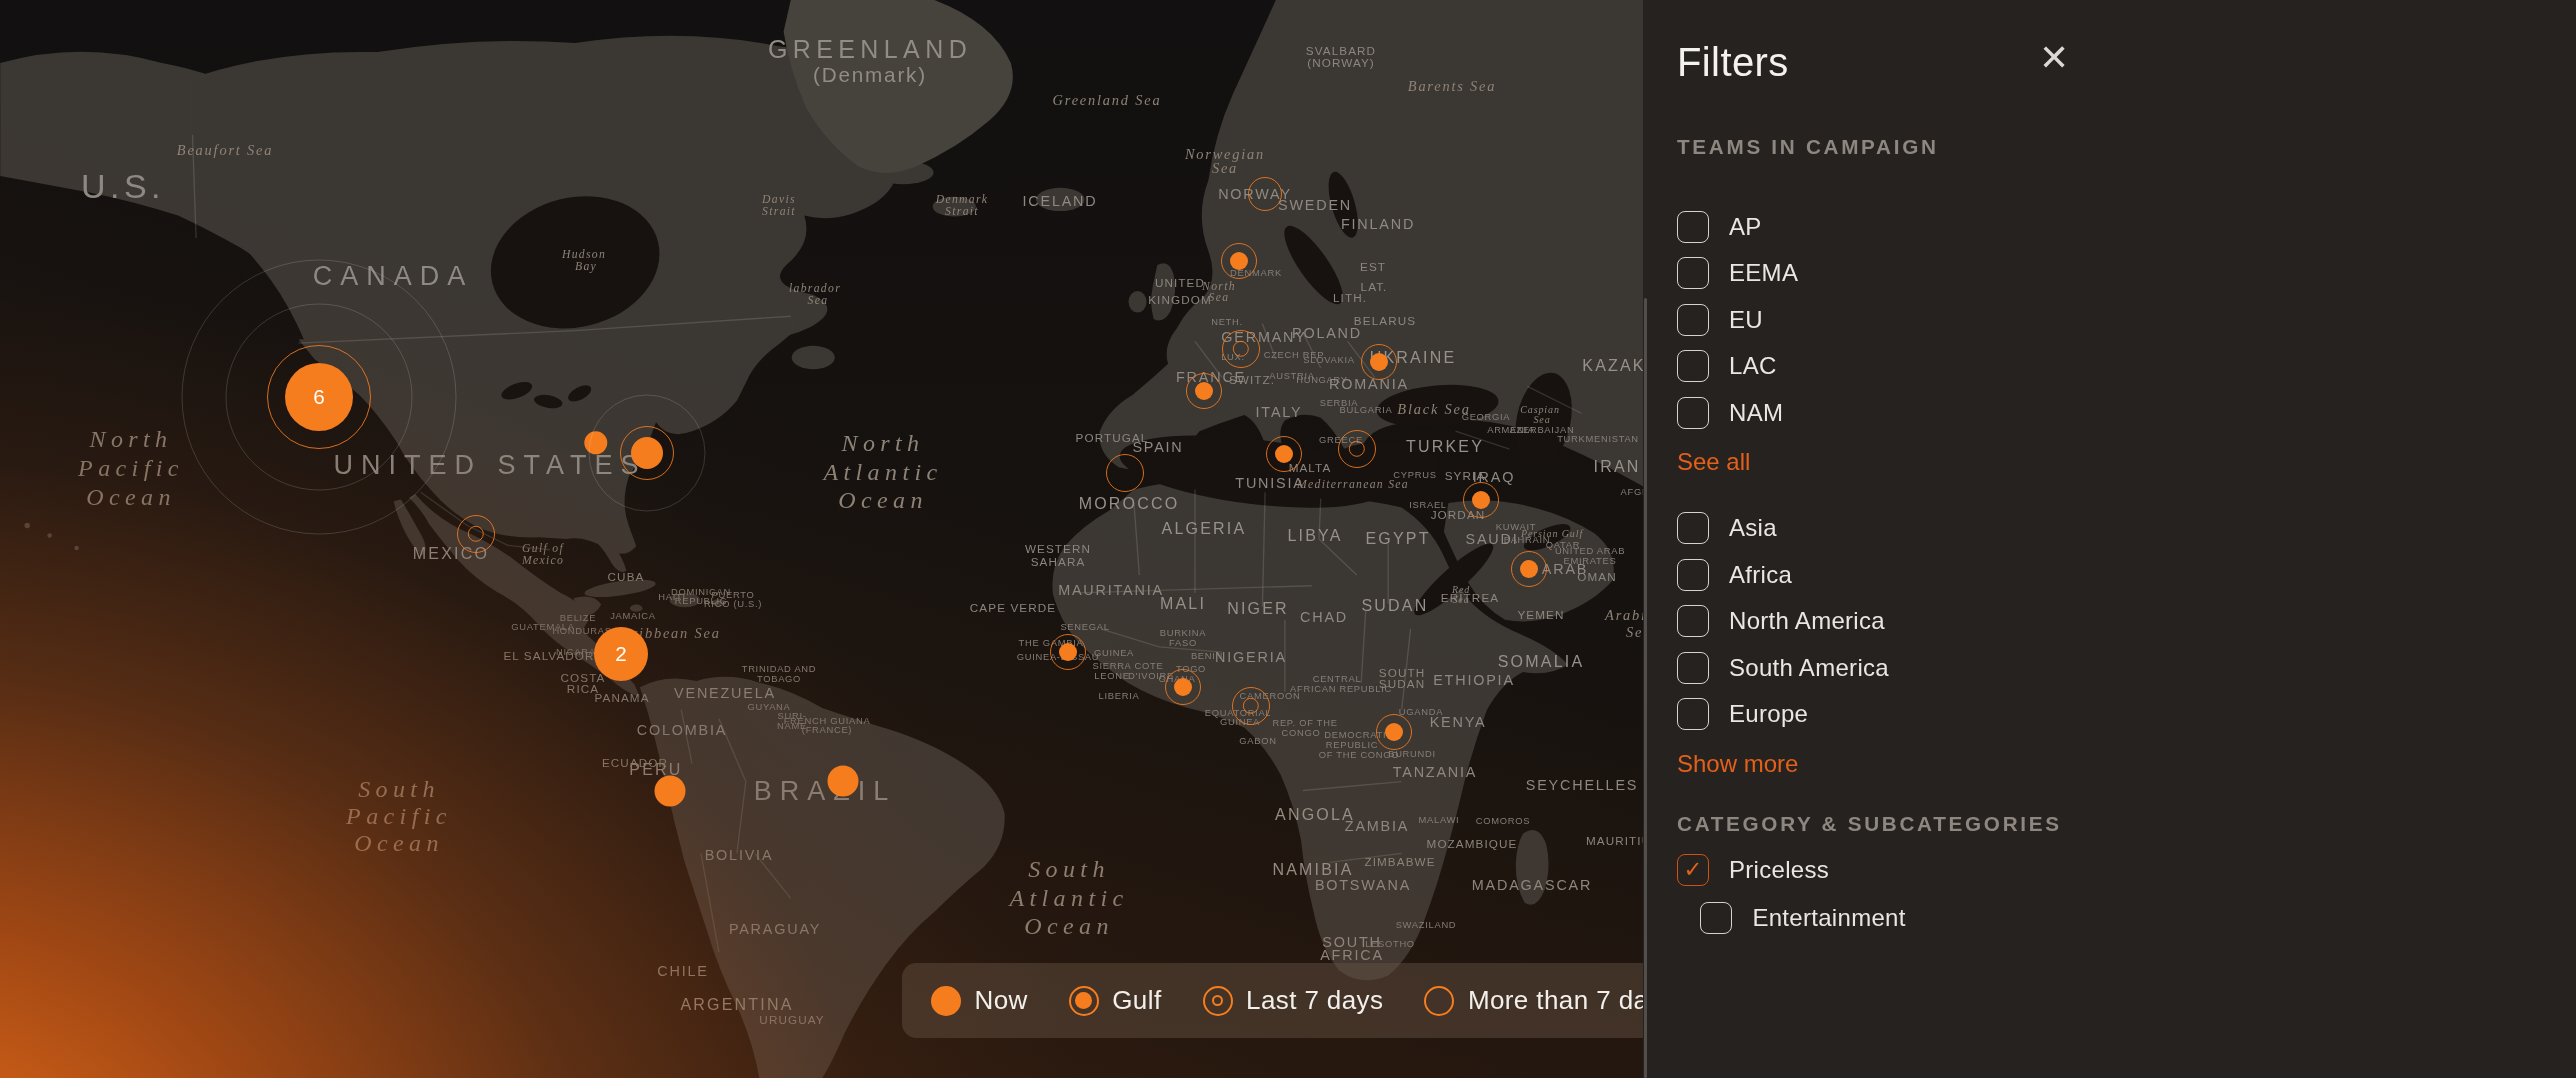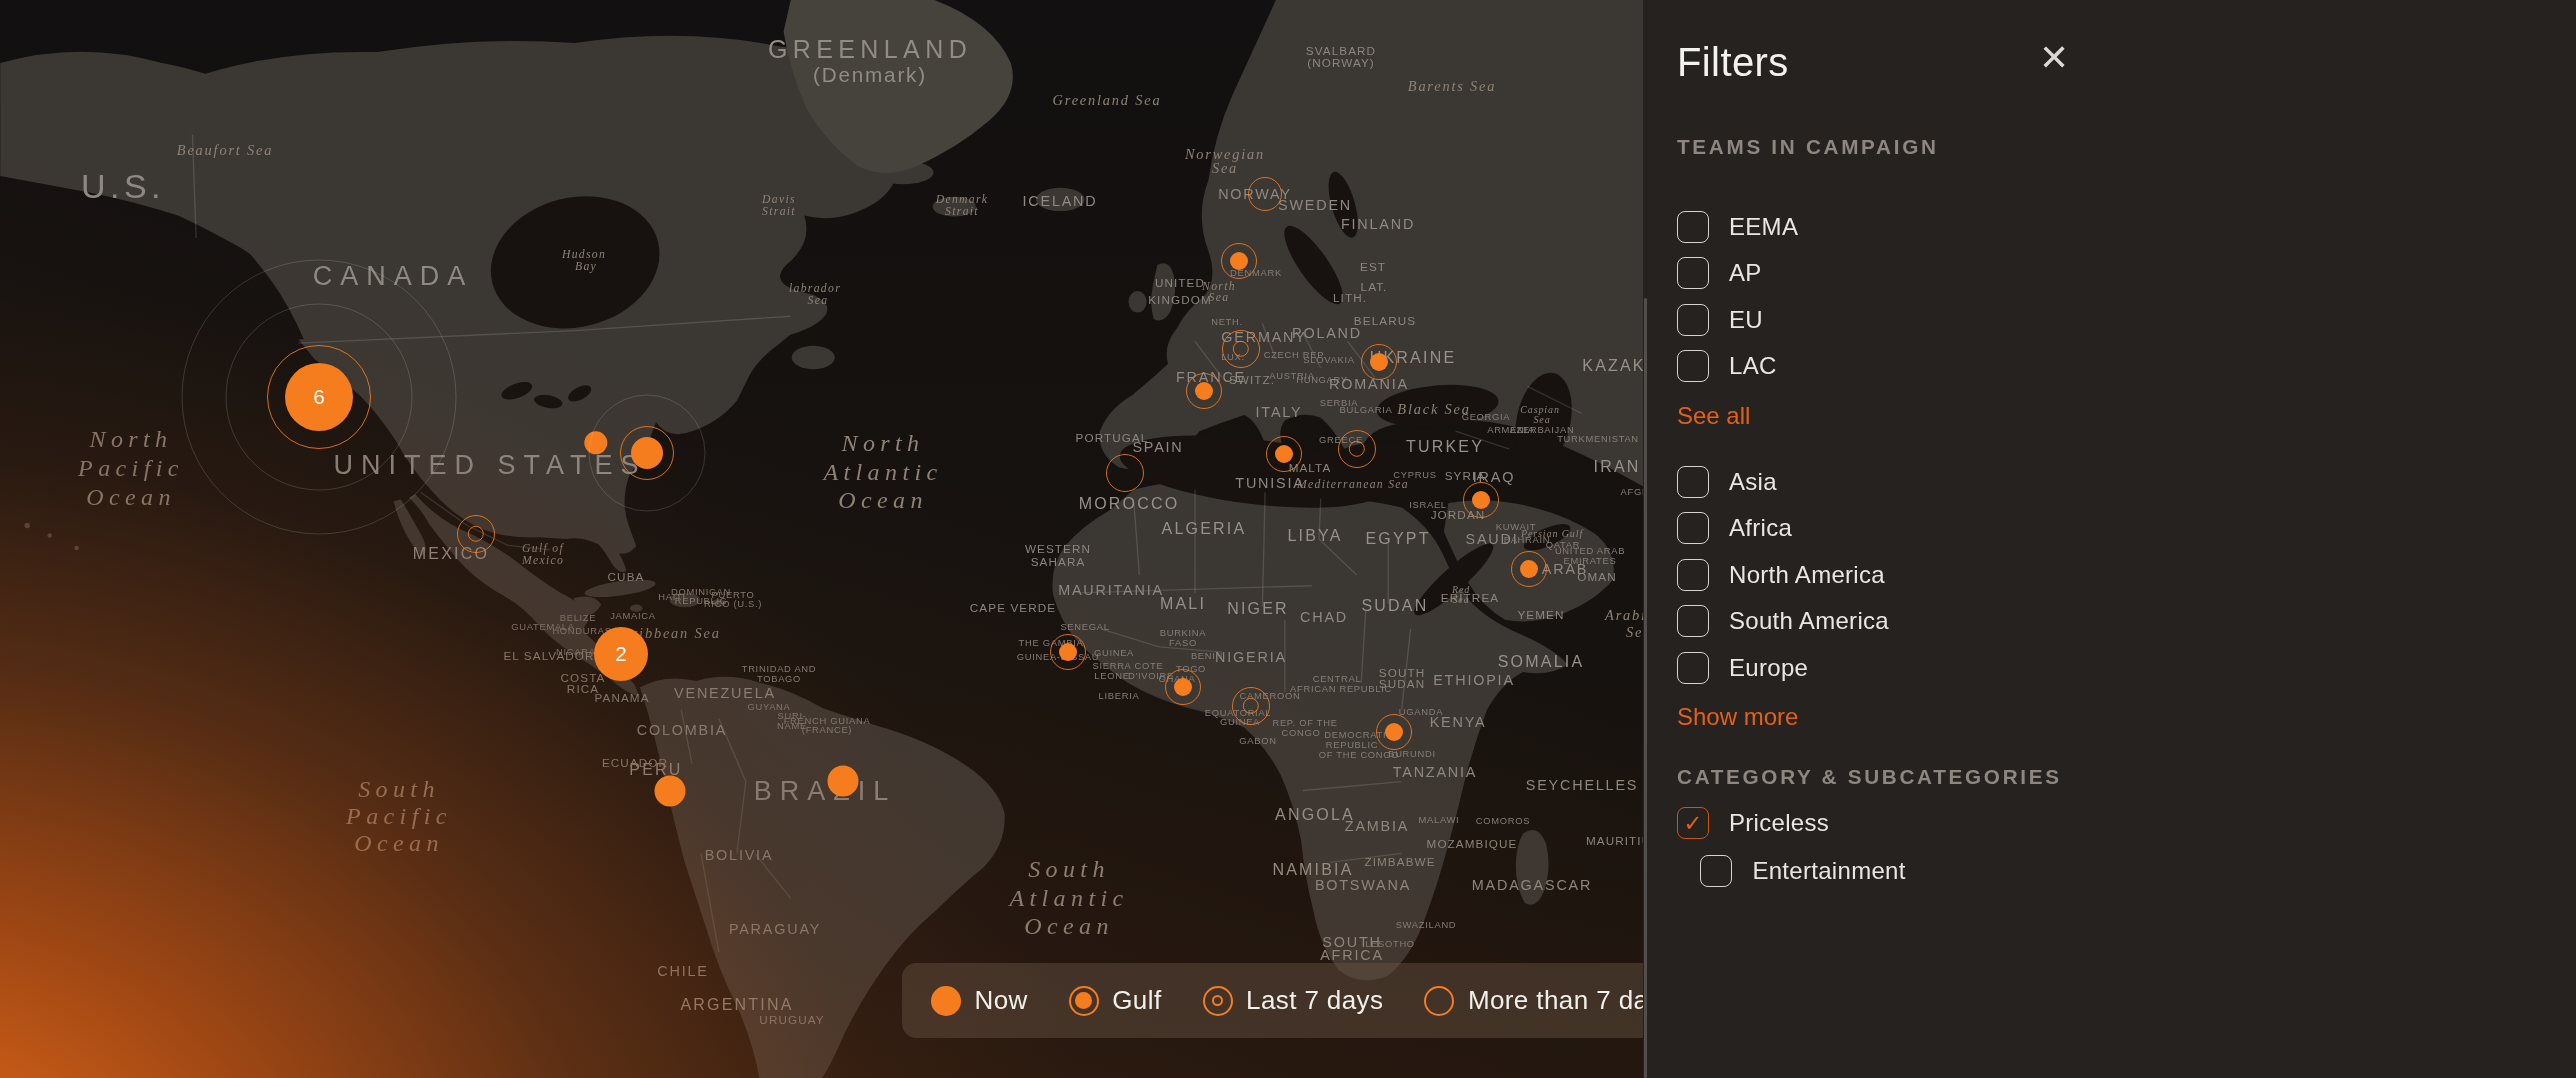--- a/index.html
+++ b/index.html
@@ -498,33 +498,37 @@
   <span class="close">✕</span>
 
   <div class="sec1">
     <div class="sec-h">TEAMS IN CAMPAIGN</div>
   </div>
 
   <div class="sec2">
     <div class="opts">
         <div class="row">
           <div class="box"></div>
+          <span class="opt-label">AP</span>
+        </div>
+        <div class="row">
+          <div class="box"></div>
           <span class="opt-label">EEMA</span>
         </div>
         <div class="row">
           <div class="box"></div>
-          <span class="opt-label">AP</span>
-        </div>
-        <div class="row">
-          <div class="box"></div>
           <span class="opt-label">EU</span>
         </div>
         <div class="row">
           <div class="box"></div>
           <span class="opt-label">LAC</span>
+        </div>
+        <div class="row">
+          <div class="box"></div>
+          <span class="opt-label">NAM</span>
         </div>
       </div>
     <span class="plink">See all</span>
   </div>
 
   <div class="sec3">
     <div class="opts">
         <div class="row">
           <div class="box"></div>
           <span class="opt-label">Asia</span>

